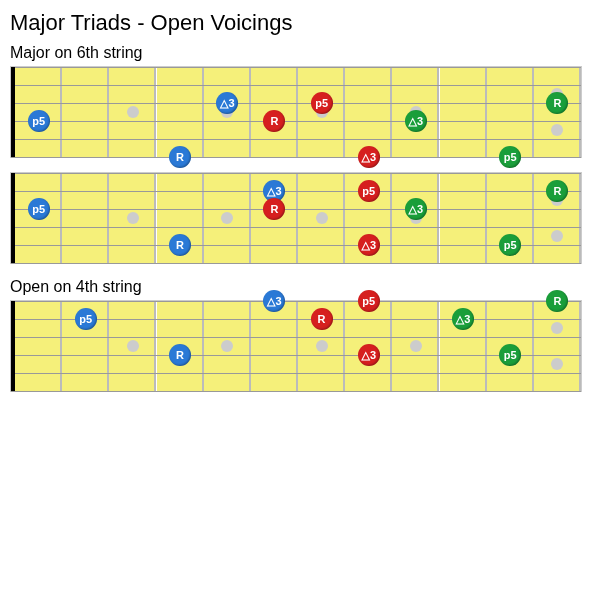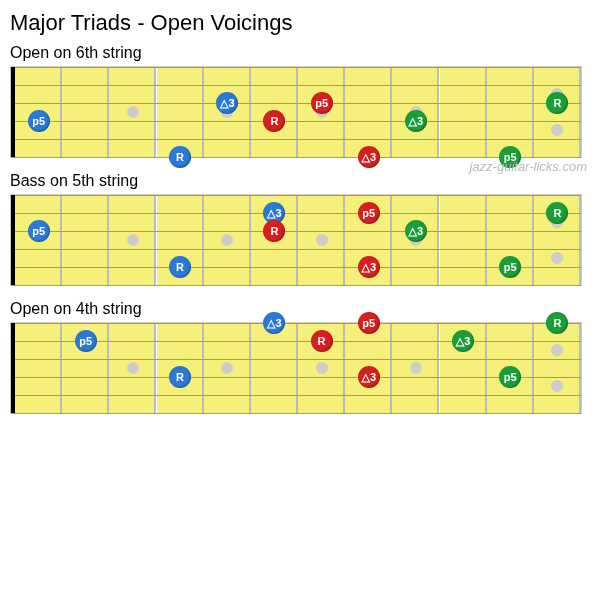--- a/index.html
+++ b/index.html
@@ -81,21 +81,21 @@
     font-size: 13px;
     color: #bbb;
     font-style: italic;
   }
 </style>
 </head>
 <body>
 
 <div class="title">Major Triads - Open Voicings</div>
 <div id="diagrams-container">
-    <div class="subtitle">Open  on 6th string</div>
+    <div class="subtitle">Major  on 6th string</div>
     <div class="fretboard-wrap">
       <div class="fretboard">
         <div class="fret-cell" style="left: 4px; width: 47.1667px; top: 0px; height: 18px;"></div>
         <div class="fret-cell" style="left: 4px; width: 47.1667px; top: 18px; height: 18px;"></div>
         <div class="fret-cell" style="left: 4px; width: 47.1667px; top: 36px; height: 18px;"></div>
         <div class="fret-cell" style="left: 4px; width: 47.1667px; top: 54px; height: 18px;"></div>
         <div class="fret-cell" style="left: 4px; width: 47.1667px; top: 72px; height: 18px;"></div>
         <div class="fret-cell" style="left: 51.1667px; width: 47.1667px; top: 0px; height: 18px;"></div>
         <div class="fret-cell" style="left: 51.1667px; width: 47.1667px; top: 18px; height: 18px;"></div>
         <div class="fret-cell" style="left: 51.1667px; width: 47.1667px; top: 36px; height: 18px;"></div>
@@ -167,23 +167,21 @@
         <div class="note" style="background: rgb(42, 121, 214); left: 27.5833px; top: 54px;">p5</div>
         <div class="note" style="background: rgb(42, 121, 214); left: 169.083px; top: 90px;">R</div>
         <div class="note" style="background: rgb(42, 121, 214); left: 216.25px; top: 36px;">△3</div>
         <div class="note" style="background: rgb(214, 31, 31); left: 263.417px; top: 54px;">R</div>
         <div class="note" style="background: rgb(214, 31, 31); left: 357.75px; top: 90px;">△3</div>
         <div class="note" style="background: rgb(214, 31, 31); left: 310.583px; top: 36px;">p5</div>
         <div class="note" style="background: rgb(26, 158, 58); left: 404.917px; top: 54px;">△3</div>
         <div class="note" style="background: rgb(26, 158, 58); left: 499.25px; top: 90px;">p5</div>
         <div class="note" style="background: rgb(26, 158, 58); left: 546.417px; top: 36px;">R</div>
       </div>
-      <div class="attribution">jazz-guitar-licks.com</div>
     </div>
-    <div class="subtitle">Bass  on 5th string</div>
     <div class="fretboard-wrap">
       <div class="fretboard">
         <div class="fret-cell" style="left: 4px; width: 47.1667px; top: 0px; height: 18px;"></div>
         <div class="fret-cell" style="left: 4px; width: 47.1667px; top: 18px; height: 18px;"></div>
         <div class="fret-cell" style="left: 4px; width: 47.1667px; top: 36px; height: 18px;"></div>
         <div class="fret-cell" style="left: 4px; width: 47.1667px; top: 54px; height: 18px;"></div>
         <div class="fret-cell" style="left: 4px; width: 47.1667px; top: 72px; height: 18px;"></div>
         <div class="fret-cell" style="left: 51.1667px; width: 47.1667px; top: 0px; height: 18px;"></div>
         <div class="fret-cell" style="left: 51.1667px; width: 47.1667px; top: 18px; height: 18px;"></div>
         <div class="fret-cell" style="left: 51.1667px; width: 47.1667px; top: 36px; height: 18px;"></div>

